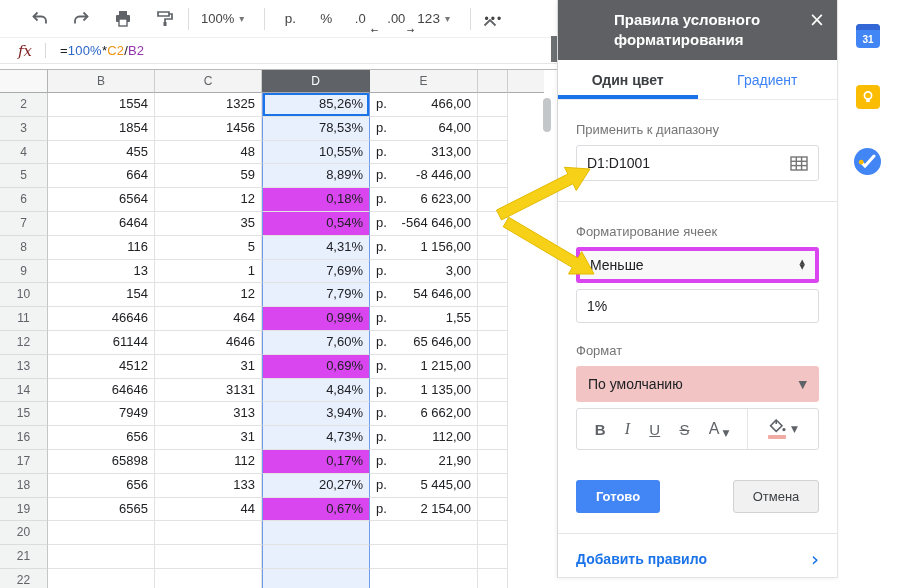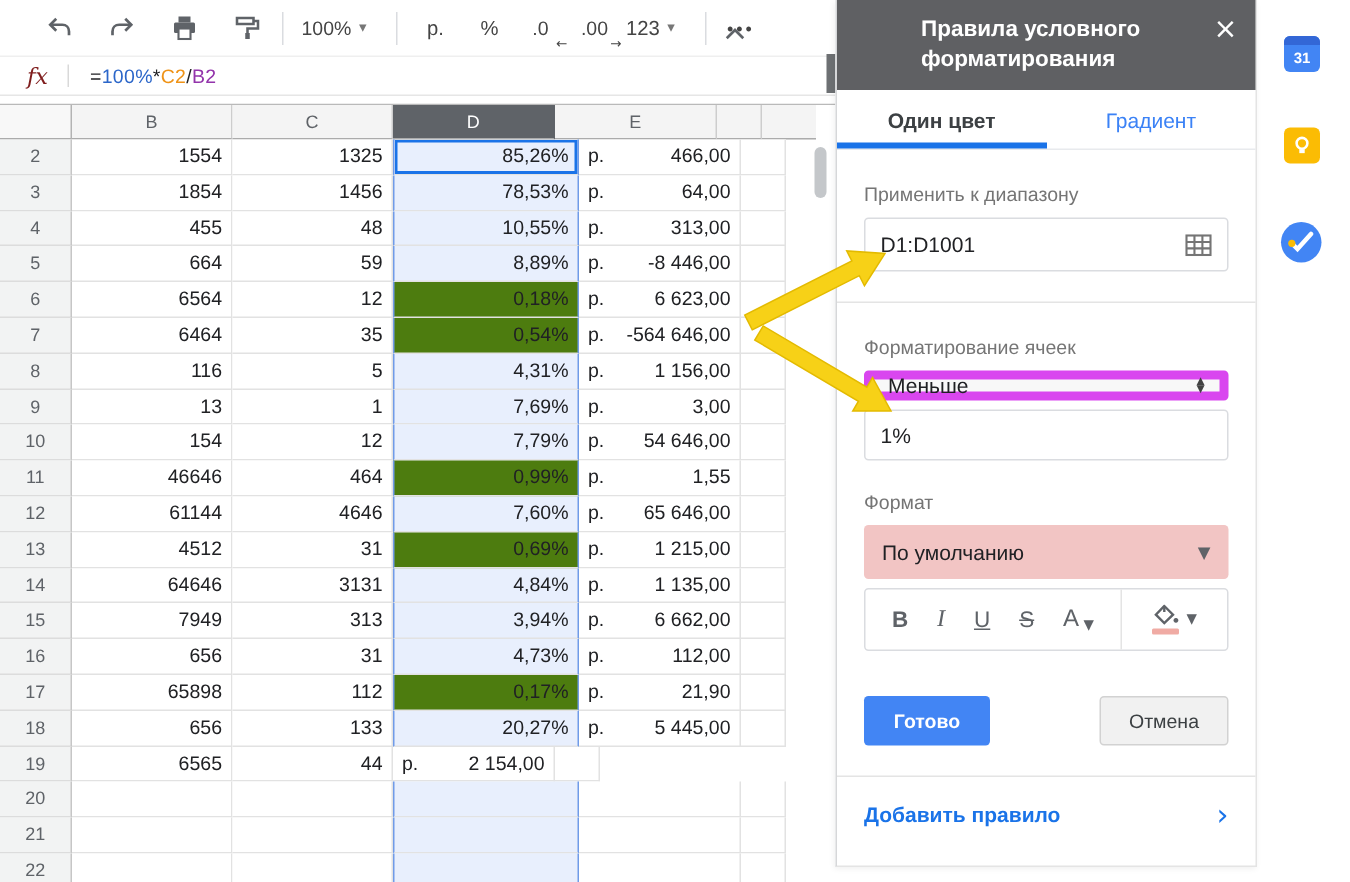--- a/index.html
+++ b/index.html
@@ -40,22 +40,22 @@
   .hcell.w108 { width:108px; }
   .hcell.hsel { background:#5f6368; color:#fff; border-right-color:#5f6368; }
   .hcell.hf { width:30px; }
   .hfill { width:36px; background:#f4f4f4; border-bottom:1px solid #ababab; }
   .trow { display:flex; height:23.8px; }
   .rn { width:48px; background:#f2f3f3; border-right:1px solid #c6c6c6; border-bottom:1px solid #dcdcdc;
     color:#5f6368; font-size:12px; text-align:center; line-height:23.8px; }
   .cell { border-right:1px solid #e2e2e2; border-bottom:1px solid #e2e2e2; font-size:13px; color:#202124;
     line-height:22.8px; padding:0 6px; text-align:right; background:#fff; }
   .cb { width:107px; }
-  .cd { width:124px; background:#e8effd; border-left:1px solid #709be8; border-right:1px solid #709be8; }
-  .cd.pink { background:#4d7c0f; }
+  .cd { width:108px; background:#e8effd; border-left:1px solid #709be8; border-right:1px solid #709be8; }
+  .cd.pink { background:#d946ef; }
   .cd.active { box-shadow:inset 0 0 0 2px #1a73e8; }
   .ce { width:108px; display:flex; justify-content:space-between; }
   .ce .cur { color:#202124; }
   .cf { width:30px; }
   .vscroll-thumb { position:absolute; left:543px; top:98px; width:8px; height:34px; background:#c4c7ca; border-radius:4px; }
 
   
   .arrows { position:absolute; left:0; top:0; width:900px; height:588px; pointer-events:none; }
 
   
@@ -69,21 +69,21 @@
   .tabs { display:flex; height:40px; border-bottom:1px solid #e8eaed; position:relative; }
   .tab { flex:1; text-align:center; line-height:40px; font-size:14px; cursor:pointer; }
   .tab.active { color:#3c4043; font-weight:bold; }
   .tab.inactive { color:#3b82f6; }
   .tab-underline { position:absolute; left:0; bottom:0; width:50%; height:4px; background:#1a73e8; }
   .panel-body { padding:0 18px; }
   .plabel { font-size:13px; color:#757575; margin-top:22px; margin-bottom:8px; }
   .pinput { height:36px; border:1px solid #dadce0; border-radius:3px; display:flex; align-items:center;
     padding:0 10px; font-size:14px; color:#202124; background:#fff; justify-content:space-between; }
   .pdivider { height:1px; background:#e4e4e4; margin:20px -18px 0 -18px; }
-  .pselect { height:20px; border:6px solid #d946ef; border-radius:3px; background:#f8f8f8;
+  .pselect { height:36px; border:4px solid #d946ef; border-radius:3px; background:#f8f8f8;
     display:flex; align-items:center; justify-content:space-between; padding:0 10px; font-size:14px; color:#202124; }
   .sorticon { display:flex; flex-direction:column; align-items:center; color:#424242; }
   .sorticon span { font-size:7px; line-height:5px; font-family:"DejaVu Sans",sans-serif; }
   .pinput2 { margin-top:6px; height:34px; border:1px solid #dadce0; border-radius:3px; display:flex;
     align-items:center; padding:0 10px; font-size:14px; color:#202124; }
   .pselect-pink { height:36px; border-radius:3px; background:#f2c5c4; display:flex; align-items:center;
     justify-content:space-between; padding:0 12px; font-size:14px; color:#202124; }
   .ddcaret { color:#5f6368; font-size:11px; font-family:"DejaVu Sans",sans-serif; }
   .style-toolbar { margin-top:6px; height:42px; border:1px solid #dadce0; border-radius:3px;
     display:flex; align-items:center; }
@@ -384,20 +384,21 @@
           <div class="cell ce">
             <span class="cur">р.</span>
             <span>5 445,00</span>
           </div>
           <div class="cell cf"></div>
         </div>
         <div class="trow">
           <div class="rn">19</div>
           <div class="cell cb">6565</div>
           <div class="cell cb">44</div>
+          <div class="cell cd pink">0,67%</div>
           <div class="cell ce">
             <span class="cur">р.</span>
             <span>2 154,00</span>
           </div>
           <div class="cell cf"></div>
         </div>
         <div class="trow">
           <div class="rn">20</div>
           <div class="cell cb"></div>
           <div class="cell cb"></div>

